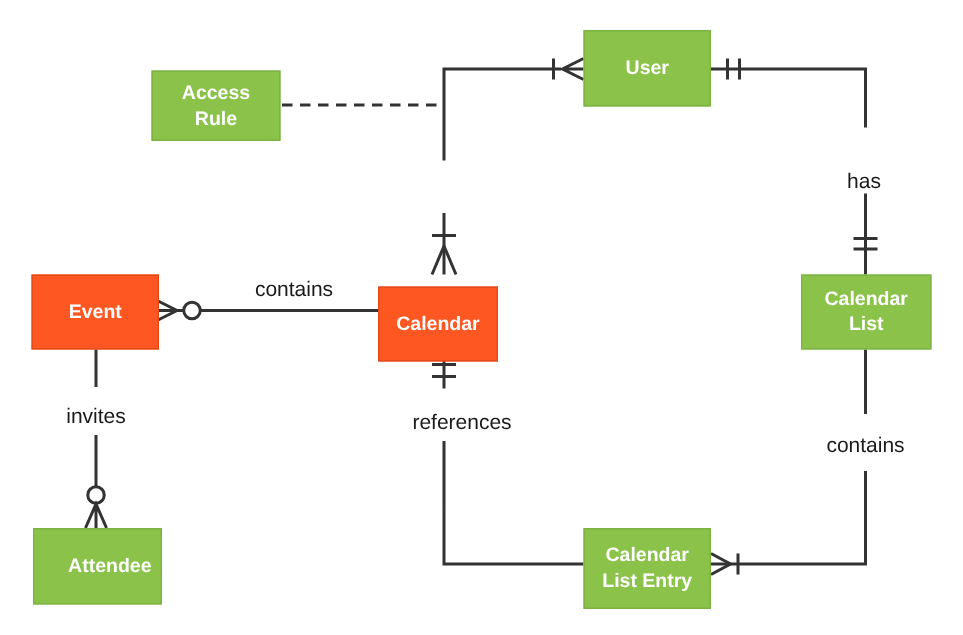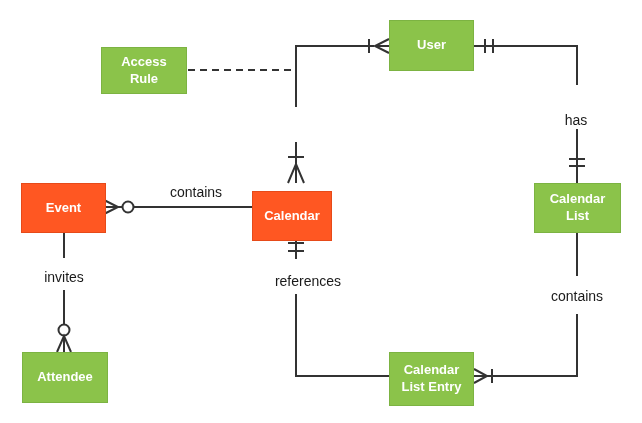--- a/index.html
+++ b/index.html
@@ -120,21 +120,21 @@
   </div>
 
   <div class="entity orange" style="left:252px; top:191px; width:80px; height:50px;">
     <span>Calendar</span>
   </div>
 
   <div class="entity green" style="left:534px; top:183px; width:87px; height:50px;">
     <span>Calendar List</span>
   </div>
 
-  <div class="entity green" style="left:22px; top:352px; width:86px; height:51px;">
+  <div class="entity green" style="left:22px; top:352px; width:86px; height:51px;justify-content:flex-end;">
     <span>Attendee</span>
   </div>
 
   <div class="entity green" style="left:389px; top:352px; width:85px; height:54px;">
     <span>Calendar List Entry</span>
   </div>
 
   <div class="rel-label" style="left:196px; top:192px;">contains</div>
 
 

